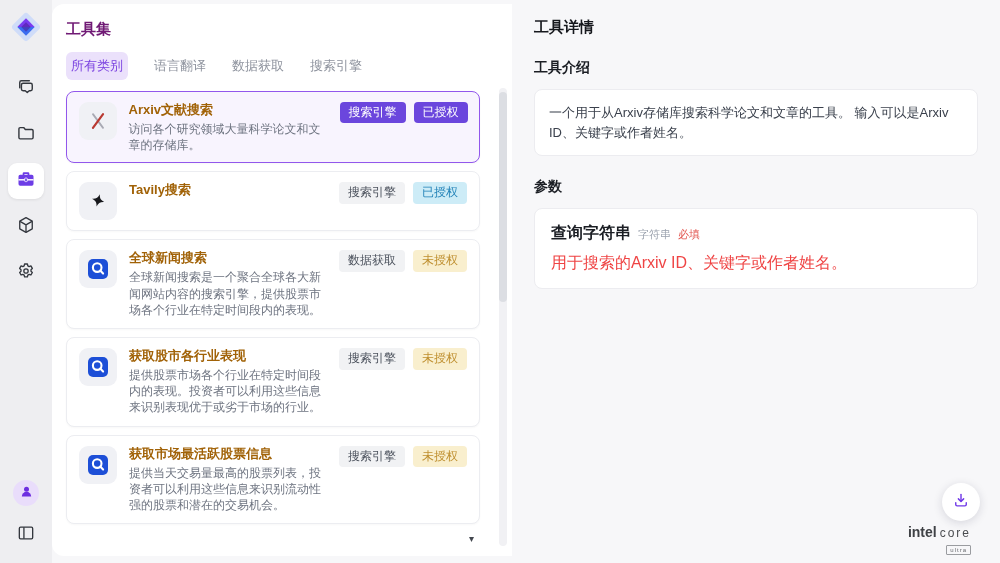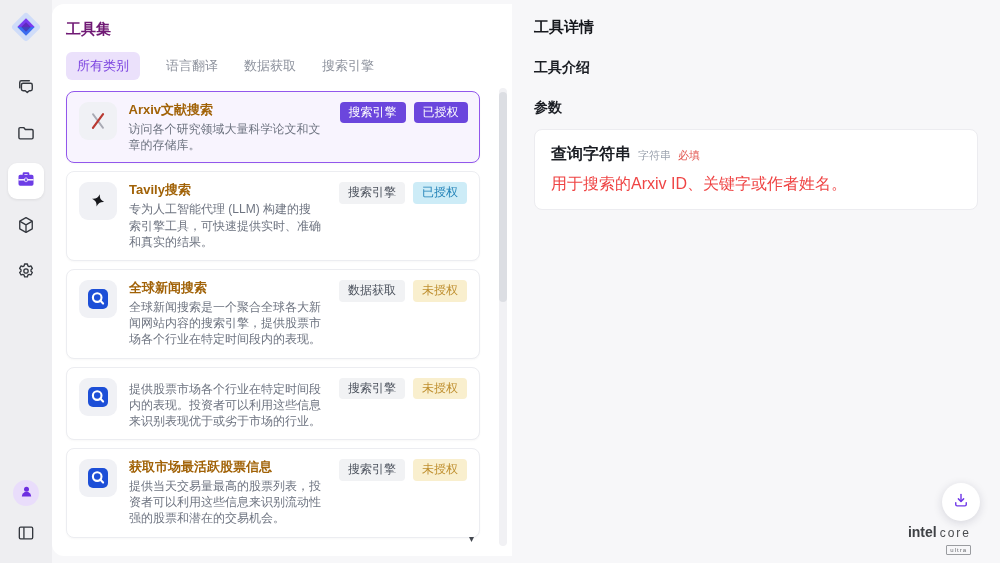--- a/index.html
+++ b/index.html
@@ -15,21 +15,21 @@
   .nav-item.active { background:#ffffff; box-shadow:0 1px 3px rgba(0,0,0,.08); }
   .rail .rail-bottom { margin-top:auto; margin-bottom:10px; display:flex; flex-direction:column; gap:6px; align-items:center; }
   .avatar-circle { width:26px; height:26px; border-radius:50%; background:#e9ddfb; display:grid; place-items:center; }
 
   
   .list-panel { position:absolute; left:52px; top:4px; width:460px; bottom:7px; background:#ffffff;
     border-radius:12px 0 0 12px; padding:16px 32px 0 14px; overflow:hidden; }
   .panel-title { font-size:15px; font-weight:700; color:#701a75; }
   .tabs { margin-top:14px; display:flex; gap:26px; align-items:center; height:26px; }
   .tab { font-size:13px; color:#8d929d; cursor:pointer; white-space:nowrap; }
-  .tab.active { background:#ebe1fb; color:#7b42e0; padding:5px 11px; border-radius:6px; font-weight:500; }
+  .tab.active { background:#ebe1fb; color:#7b42e0; padding:5px 5px; border-radius:6px; font-weight:500; }
 
   .tool-list { margin-top:12px; display:flex; flex-direction:column; gap:8px; }
   .tool-card { background:#fff; border:1px solid #ecedf1; border-radius:8px; padding:10px 12px;
     display:flex; gap:12px; align-items:flex-start; box-shadow:0 1px 2px rgba(20,20,40,.03); cursor:pointer; }
   .tool-card.selected { border:1.5px solid #9257ec; background:#f8f4fe; padding:9.5px 11.5px; }
   .tool-icon { width:38px; height:38px; border-radius:9px; background:#f0f1f5; flex-shrink:0;
     display:grid; place-items:center; }
   .tool-body { flex:1; min-width:0; }
   .tool-name { font-size:13px; font-weight:700; color:#a16207; line-height:16px; }
   .tool-desc { font-size:12px; color:#6e7481; line-height:1.35; margin-top:3px; }
@@ -169,21 +169,20 @@
     </div>
   </div>
       <div class="tool-card authorized">
     <div class="tool-icon">
           <svg width="20" height="20" viewBox="0 0 24 24" fill="#17181c">
             <path transform="rotate(15 12 12)" d="M12 3.5c.9 4.6 3 6.7 7.6 7.6-4.6.9-6.7 3-7.6 7.6-.9-4.6-3-6.7-7.6-7.6 4.6-.9 6.7-3 7.6-7.6z"></path>
           </svg>
         </div>
     <div class="tool-body">
       <div class="tool-name">Tavily搜索</div>
-      <div class="tool-desc">专为人工智能代理 (LLM) 构建的搜索引擎工具，可快速提供实时、准确和真实的结果。</div>
     </div>
     <div class="tool-badges">
       <span class="badge badge-cat">搜索引擎</span>
       <span class="badge badge-auth">已授权</span>
     </div>
   </div>
       <div class="tool-card">
     <div class="tool-icon">
           <svg width="24" height="24" viewBox="0 0 24 24">
             <rect x="2" y="2" width="20" height="20" rx="5" fill="#1d4fd7"></rect>
@@ -202,20 +201,21 @@
   </div>
       <div class="tool-card">
     <div class="tool-icon">
           <svg width="24" height="24" viewBox="0 0 24 24">
             <rect x="2" y="2" width="20" height="20" rx="5" fill="#1d4fd7"></rect>
             <circle cx="11.2" cy="10.6" r="4.3" fill="none" stroke="#fff" stroke-width="2.1"></circle>
             <line x1="14.2" y1="13.6" x2="17.1" y2="16.6" stroke="#fff" stroke-width="2.1" stroke-linecap="round"></line>
           </svg>
         </div>
     <div class="tool-body">
+      <div class="tool-name">获取股市各行业表现</div>
       <div class="tool-desc">提供股票市场各个行业在特定时间段内的表现。投资者可以利用这些信息来识别表现优于或劣于市场的行业。</div>
     </div>
     <div class="tool-badges">
       <span class="badge badge-cat">搜索引擎</span>
       <span class="badge badge-auth">未授权</span>
     </div>
   </div>
       <div class="tool-card">
     <div class="tool-icon">
           <svg width="24" height="24" viewBox="0 0 24 24">
@@ -236,20 +236,23 @@
     </div>
   <div class="scrollbar">
     <div class="scroll-thumb"></div>
   </div>
   <div class="scroll-more">▾</div>
 </div>
 
 <div class="details">
   <div class="details-title">工具详情</div>
   <div class="section-h">工具介绍</div>
+  <div class="card intro-card">
+    <span>一个用于从Arxiv存储库搜索科学论文和文章的工具。 输入可以是Arxiv ID、关键字或作者姓名。</span>
+  </div>
   <div class="section-h">参数</div>
   <div class="card param-card">
       <div class="param">
     <div class="param-head">
       <span class="param-name">查询字符串</span>
       <span class="param-type">字符串</span>
       <span class="param-required">必填</span>
     </div>
     <div class="param-desc">用于搜索的Arxiv ID、关键字或作者姓名。</div>
   </div>

